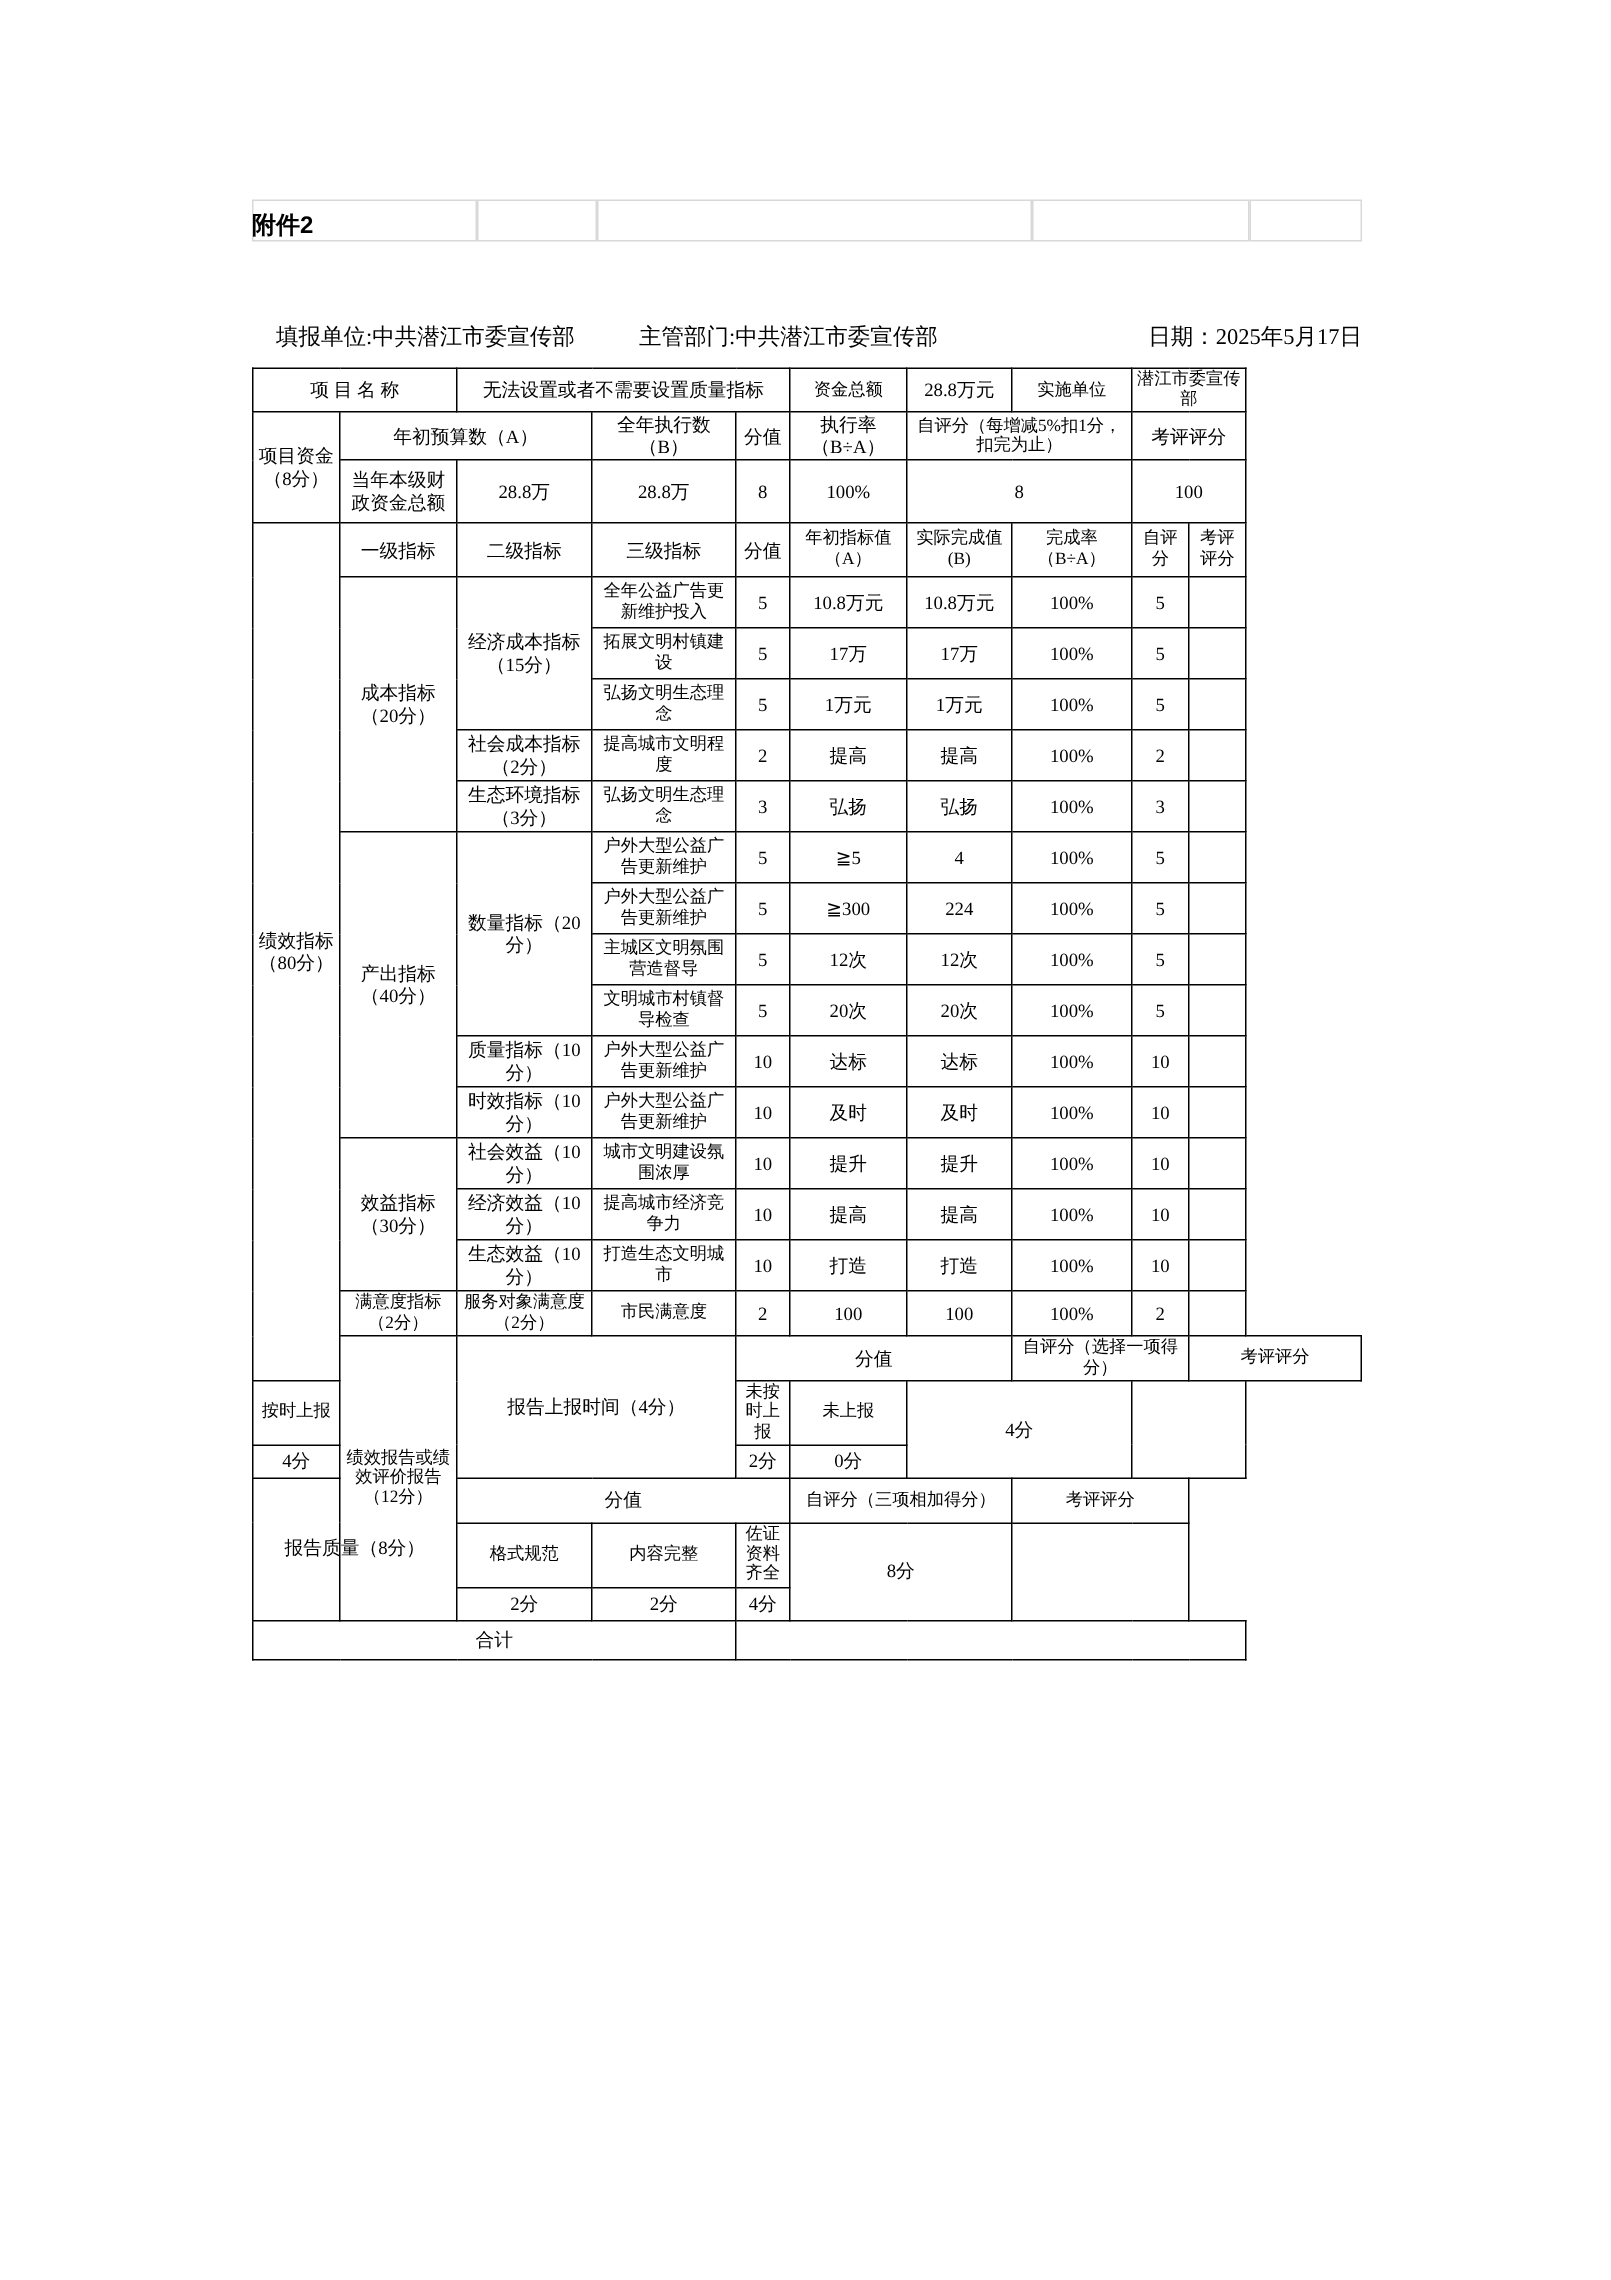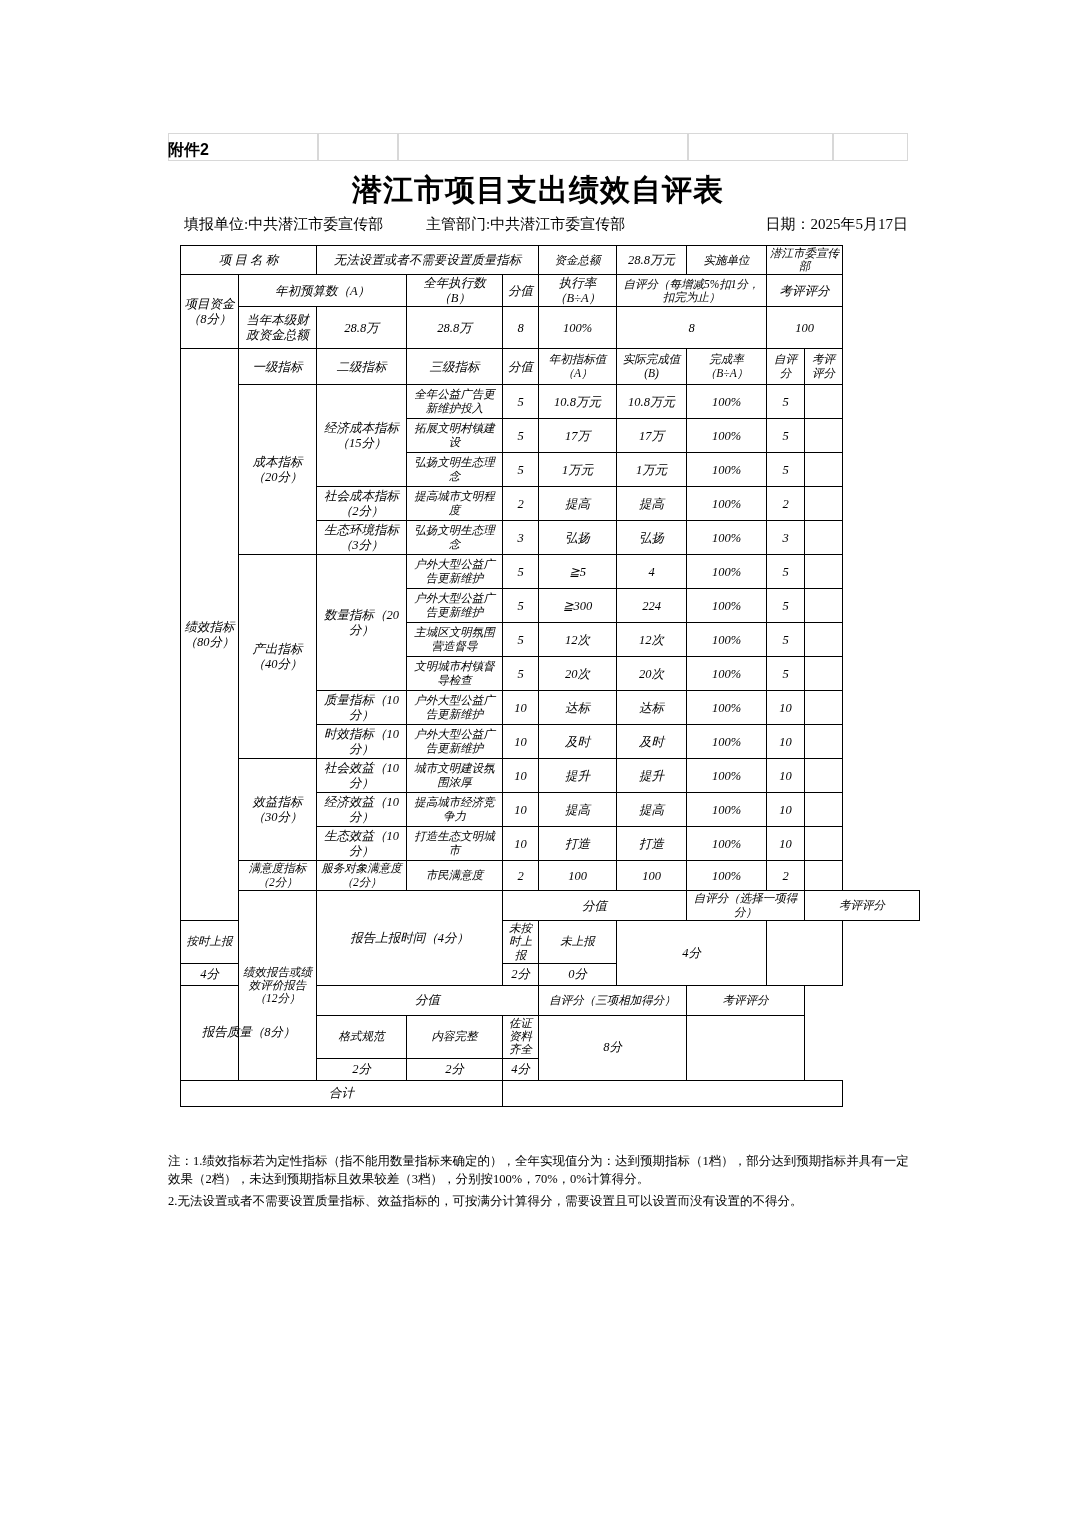--- a/index.html
+++ b/index.html
@@ -6,21 +6,21 @@
   body{width:1074px;height:1520px;font-family:"Liberation Serif", serif;color:#000;}
   .page{position:relative;width:1074px;height:1520px;}
   .attach{position:absolute;left:168px;top:140px;font-family:"Liberation Sans",sans-serif;font-weight:bold;font-size:16px;}
   .topgrid{position:absolute;left:168px;top:133px;width:740px;height:28px;}
   .topgrid div{position:absolute;top:0;height:28px;border:1px solid #d8d8d8;box-sizing:border-box;}
   .title{position:absolute;left:168px;top:170px;width:740px;text-align:center;font-size:30px;font-weight:bold;letter-spacing:1px;}
   .subline{position:absolute;left:168px;top:215px;width:740px;font-size:15px;}
   .subline .a{position:absolute;left:0;top:0;margin-left:16px;}
   .subline .b{position:absolute;left:258px;top:0;}
   .subline .c{position:absolute;right:0;top:0;}
-  table{border-collapse:collapse;position:absolute;left:180px;top:245px;width:740px;table-layout:fixed;font-style:italic;}
+  table{border-collapse:collapse;position:absolute;left:168px;top:245px;width:740px;table-layout:fixed;}
   td{border:1px solid #000;font-size:12.5px;text-align:center;vertical-align:middle;padding:1px 2px;line-height:1.15;}
   .small{font-size:11.5px;}
   .notes{position:absolute;left:168px;top:1152px;width:745px;font-size:12.5px;line-height:1.45;}
   .notes p{margin:0 0 4px 0;text-indent:0;}
   .pagenum{position:absolute;left:0;top:1415px;width:1074px;text-align:center;font-size:14px;}
 </style>
 </head>
 <body>
 
 <div class="page">
@@ -28,21 +28,20 @@
   <div class="topgrid">
     <div style="left:0;width:150px;"></div>
     <div style="left:150px;width:80px;"></div>
     <div style="left:230px;width:290px;"></div>
     <div style="left:520px;width:145px;"></div>
     <div style="left:665px;width:75px;"></div>
   </div>
 
   <div class="attach">附件2</div>
 
-  <div class="title">潜江市项目支出绩效自评表</div>
 
   <div class="subline">
     <span class="a">填报单位:中共潜江市委宣传部</span>
     <span class="b">主管部门:中共潜江市委宣传部</span>
     <span class="c">日期：2025年5月17日</span>
   </div>
 
   <table>
     <colgroup>
       <col style="width:58px">
@@ -291,18 +290,14 @@
       <td>4分</td>
     </tr>
 
     <tr style="height:26px">
       <td colspan="4">合计</td>
       <td colspan="6"></td>
     </tr>
   </tbody>
     </table>
 
-  <div class="notes">
-    <p>注：1.绩效指标若为定性指标（指不能用数量指标来确定的），全年实现值分为：达到预期指标（1档），部分达到预期指标并具有一定效果（2档），未达到预期指标且效果较差（3档），分别按100%，70%，0%计算得分。</p>
-    <p>2.无法设置或者不需要设置质量指标、效益指标的，可按满分计算得分，需要设置且可以设置而没有设置的不得分。</p>
-  </div>
 
 </div>
 
 </body></html>

